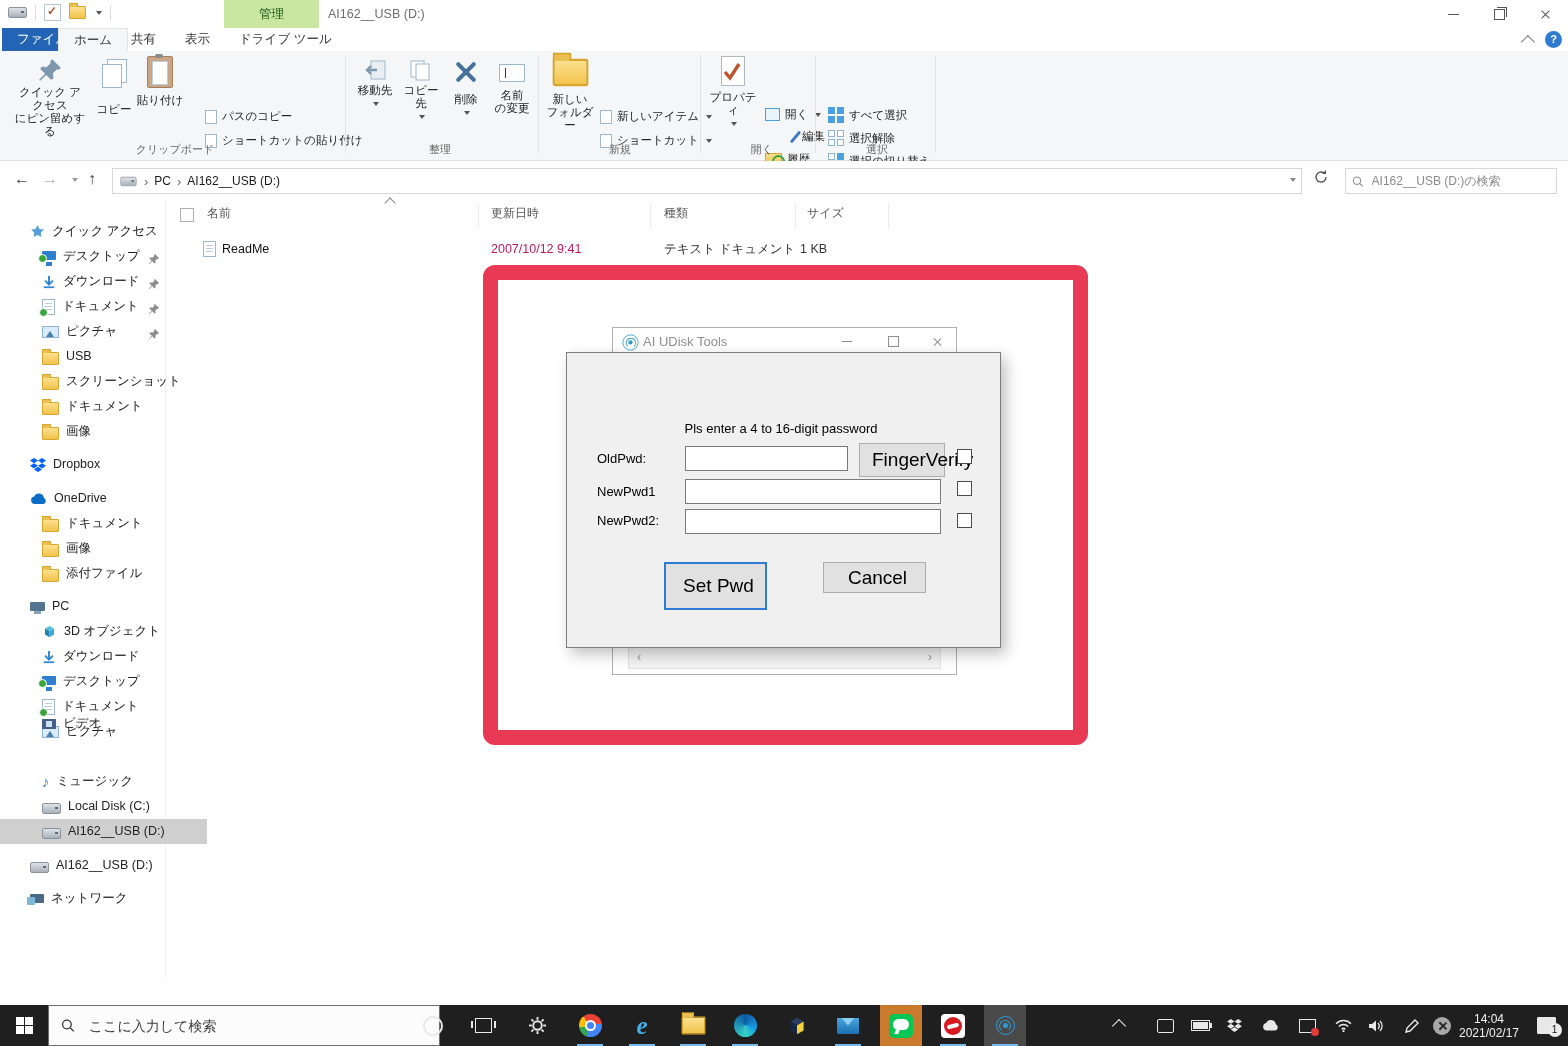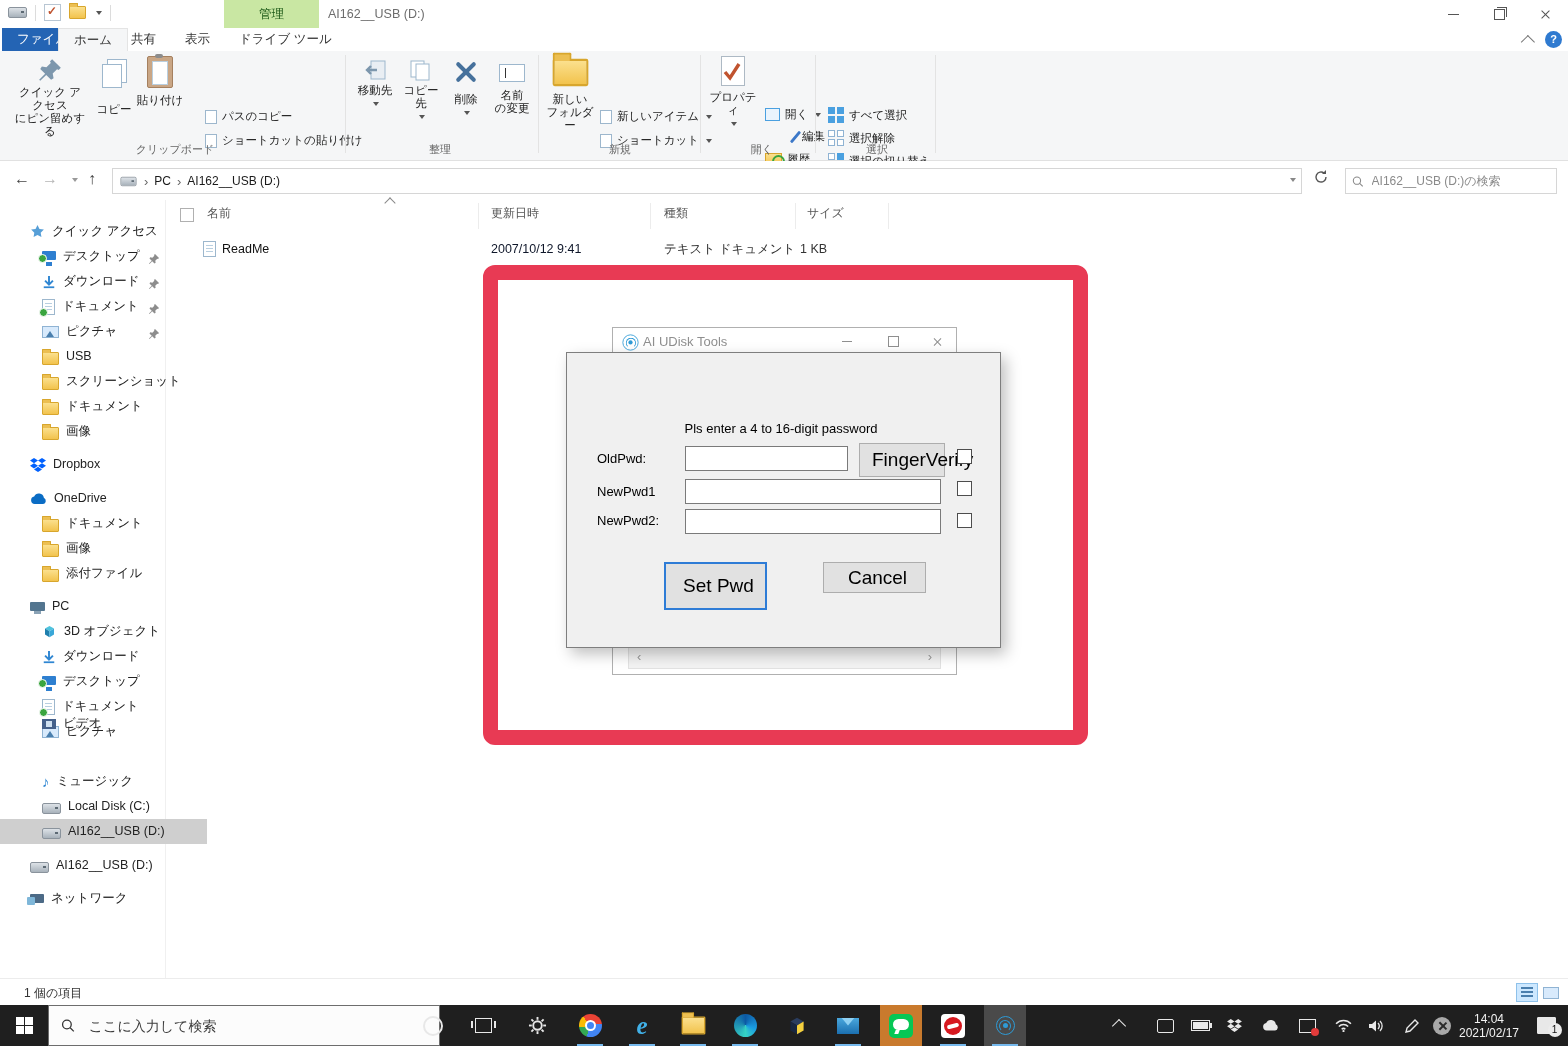--- a/index.html
+++ b/index.html
@@ -440,21 +440,21 @@
     <div class="colhead" style="left:491px">更新日時</div>
     <div class="colhead" style="left:664px">種類</div>
     <div class="colhead" style="left:807px">サイズ</div>
     <div class="colline" style="left:478px"></div>
     <div class="colline" style="left:650px"></div>
     <div class="colline" style="left:795px"></div>
     <div class="colline" style="left:888px"></div>
     <div class="filerow">
       <span class="ic doc-ic" style="position:absolute;left:37px;top:5px"></span>
       <span class="filecell" style="left:56px">ReadMe</span>
-      <span class="filecell" style="left:325px;color:#0f172a">2007/10/12 9:41</span>
+      <span class="filecell" style="left:325px;color:#be185d">2007/10/12 9:41</span>
       <span class="filecell" style="left:498px;color:#333">テキスト ドキュメント</span>
       <span class="filecell" style="left:634px;width:62px;text-align:left;color:#333">1 KB</span>
     </div>
   </div>
 
   <div class="red-frame"></div>
 
   <div class="tools-win">
     <span class="fp" style="position:absolute;left:8px;top:5px;transform:scale(.85)"></span>
     <div class="tools-title">AI UDisk Tools</div>
@@ -486,29 +486,20 @@
     <span class="dlg-cb" style="top:128px"></span>
 
     <div class="dlg-label" style="top:160px">NewPwd2:</div>
     <input class="dlg-input" style="top: 156px; width: 256px;" type="text">
     <span class="dlg-cb" style="top:160px"></span>
 
     <button class="btn btn-default" style="left:97px;top:209px;width:103px;height:48px">Set Pwd</button>
     <button class="btn" style="left:256px;top:209px;width:103px;height:31px">Cancel</button>
   </div>
 
-  <div class="statusbar">
-    <span class="abs" style="left:24px;top:6px;color:#333">1 個の項目</span>
-    <div class="view-toggle vt-sel" style="right:30px">
-        <span class="vt-lines"></span>
-      </div>
-    <div class="view-toggle" style="right:6px">
-        <span class="vt-thumb"></span>
-      </div>
-  </div>
 
   <div class="taskbar">
     <div class="tb-tile" style="left:0;width:48px">
       <span class="start-grid">
           <i></i>
           <i></i>
           <i></i>
           <i></i>
         </span>
     </div>

